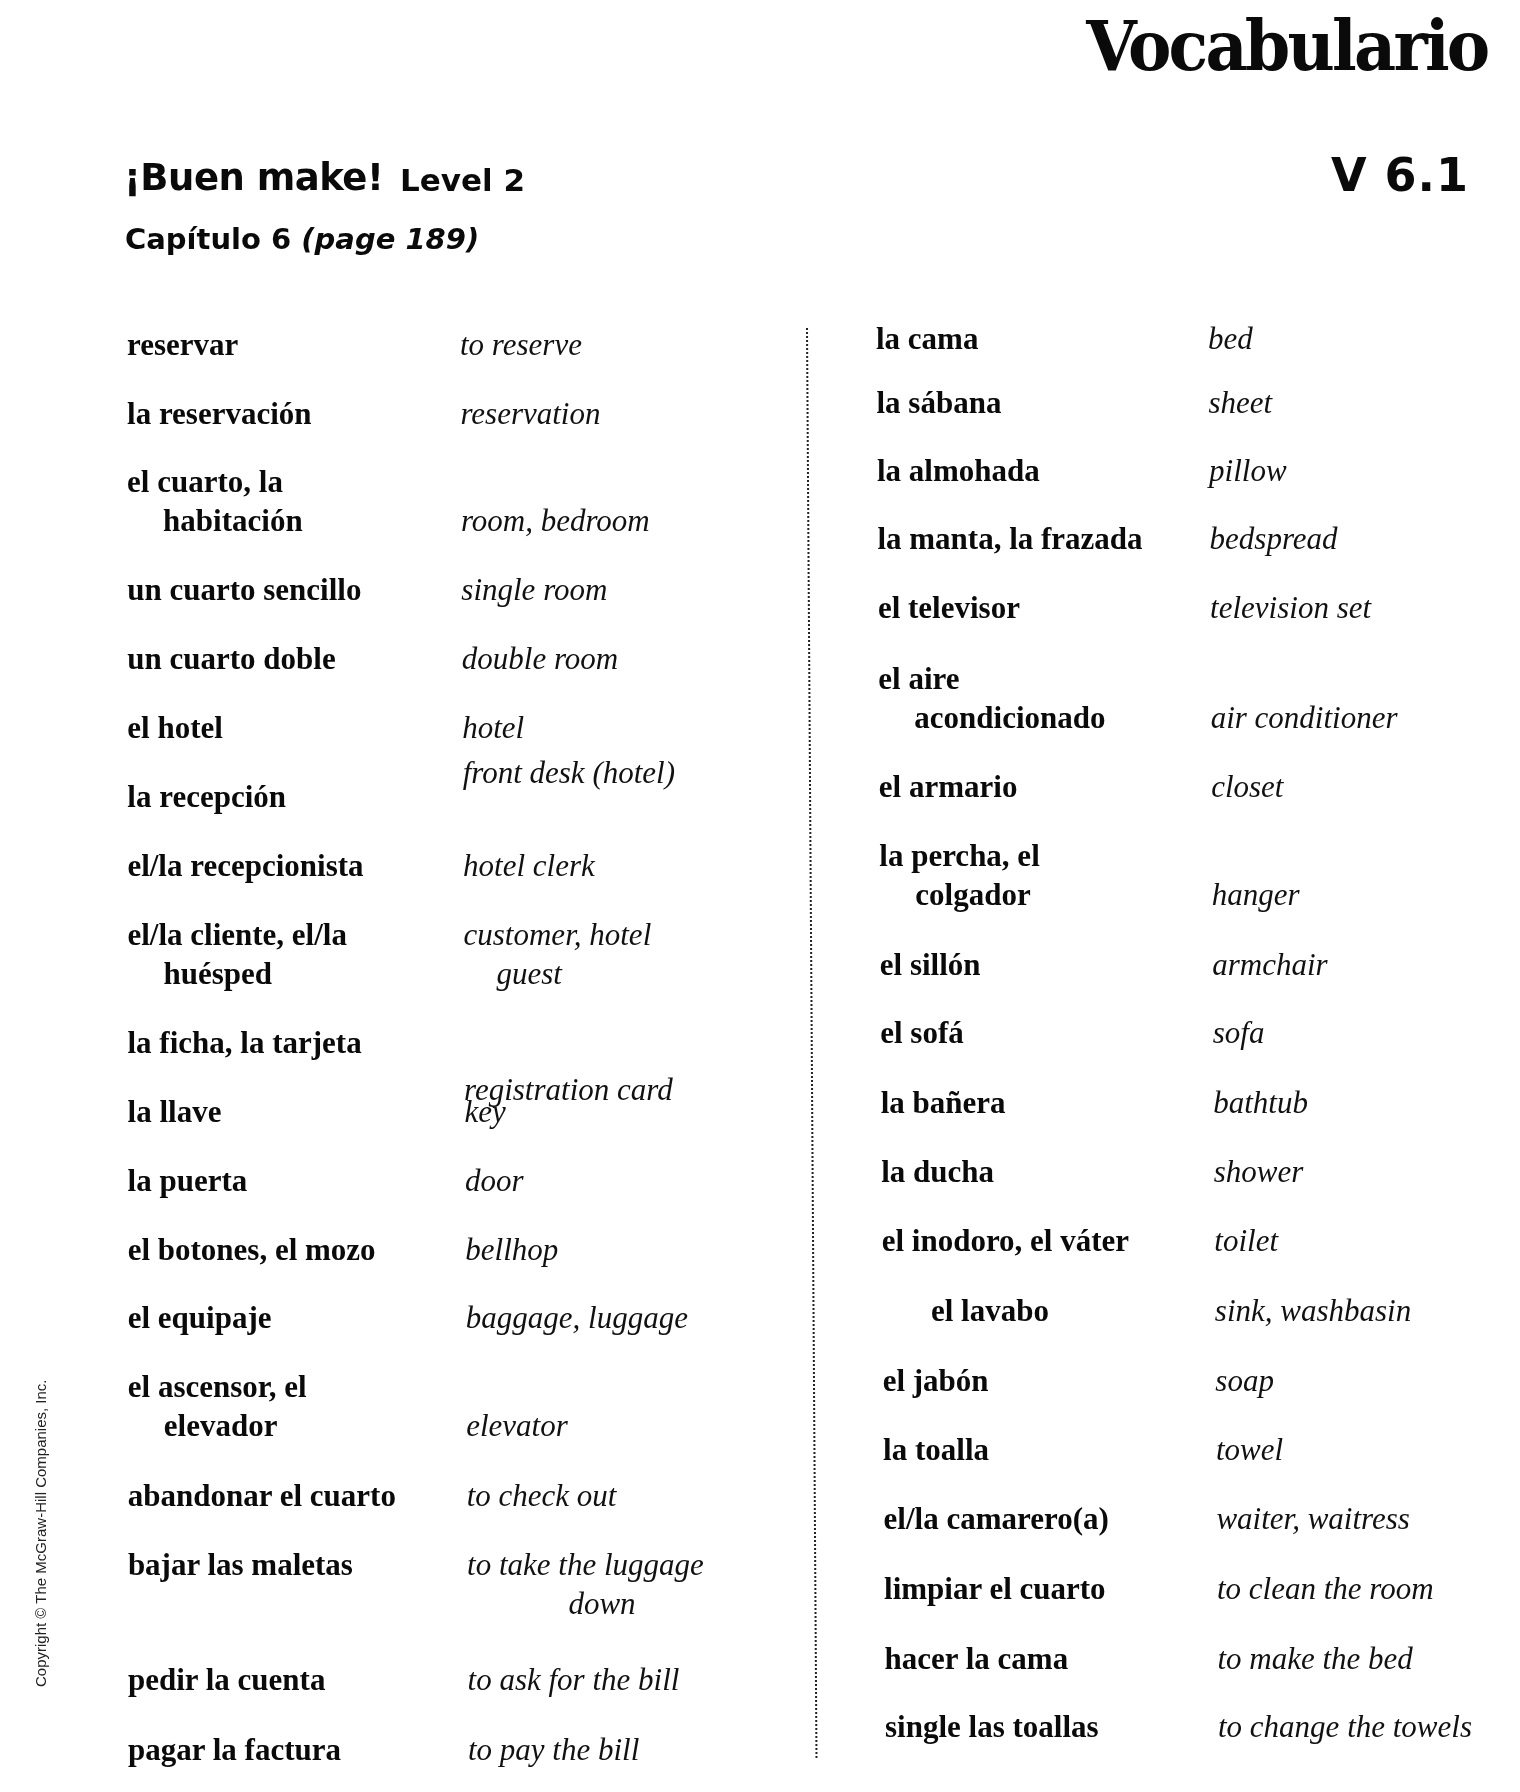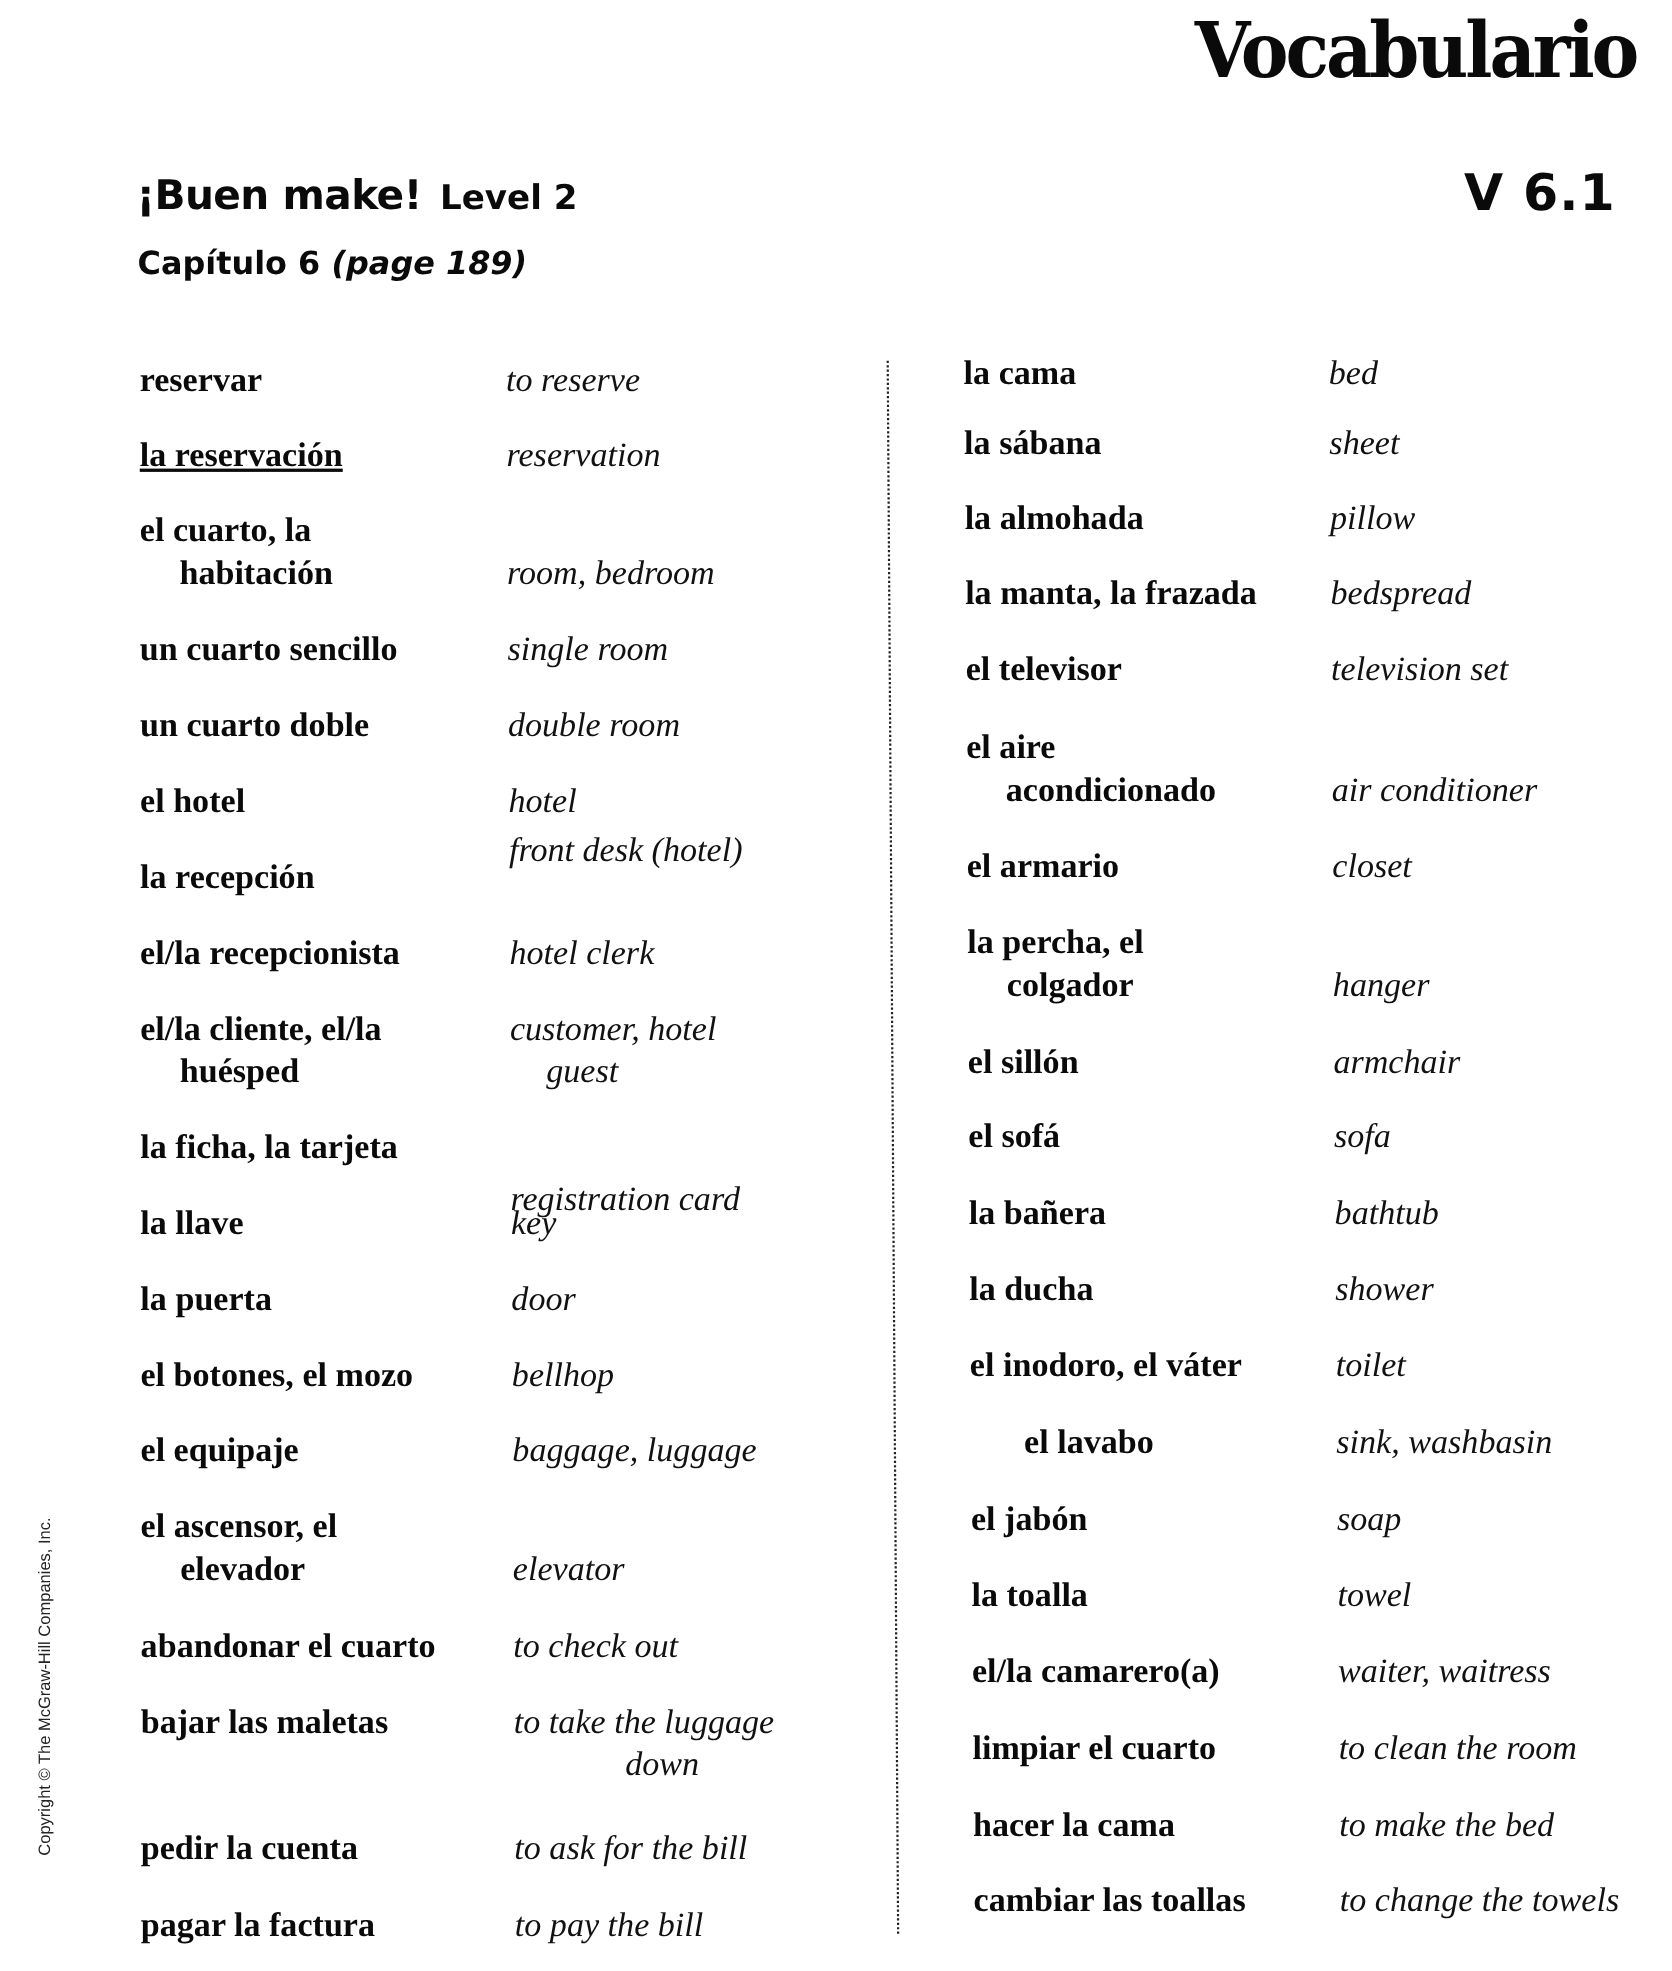--- a/index.html
+++ b/index.html
@@ -37,21 +37,21 @@
 <div id="vocab">
     <div>
       <div class="abs es" style="left: 127px; top: 325px;">
         <span class="l1" style="display: block;">reservar</span>
       </div>
       <div class="abs en" style="left: 460px; top: 325px;">
         <span class="l1" style="display: block;">to reserve</span>
       </div>
     </div>
     <div>
-      <div class="abs es" style="left: 127.056px; top: 394px; text-decoration: underline;">
+      <div class="abs es" style="left: 127.056px; top: 394px;">
         <span class="l1" style="display: block;">la reservación</span>
       </div>
       <div class="abs en" style="left: 460.444px; top: 394px;">
         <span class="l1" style="display: block;">reservation</span>
       </div>
     </div>
     <div>
       <div class="abs es" style="left: 127.111px; top: 462px;">
         <span class="l1" style="display: block;">el cuarto, la</span>
         <span class="l2">habitación</span>
@@ -341,21 +341,21 @@
     <div>
       <div class="abs es" style="left: 884.526px; top: 1639px;">
         <span class="l1" style="display: block;">hacer la cama</span>
       </div>
       <div class="abs en" style="left: 1217.47px; top: 1639px;">
         <span class="l1" style="display: block;">to make the bed</span>
       </div>
     </div>
     <div>
       <div class="abs es" style="left: 885px; top: 1707px;">
-        <span class="l1" style="display: block;">cambiar las toallas</span>
+        <span class="l1" style="display: block;">single las toallas</span>
       </div>
       <div class="abs en" style="left: 1218px; top: 1707px;">
         <span class="l1" style="display: block;">to change the towels</span>
       </div>
     </div>
   </div>
 
 <div class="copyright">Copyright © The McGraw-Hill Companies, Inc.</div>
 
 </body></html>

